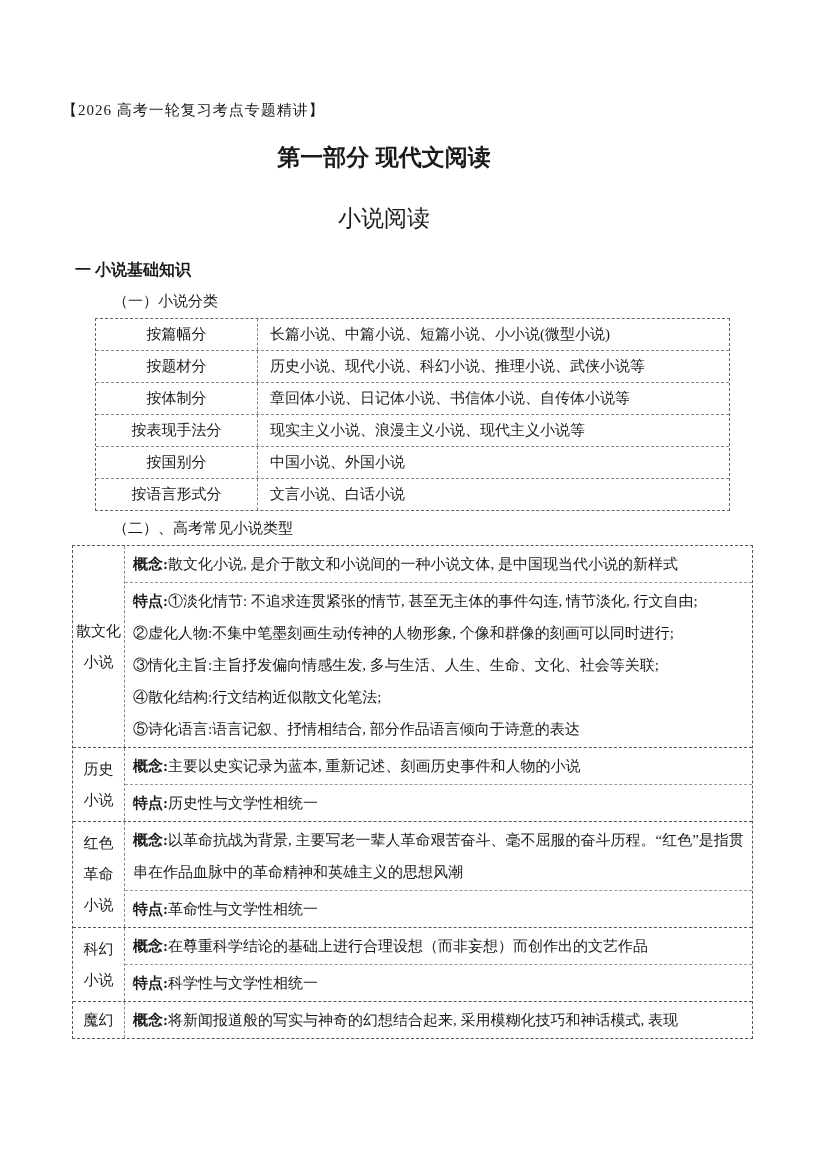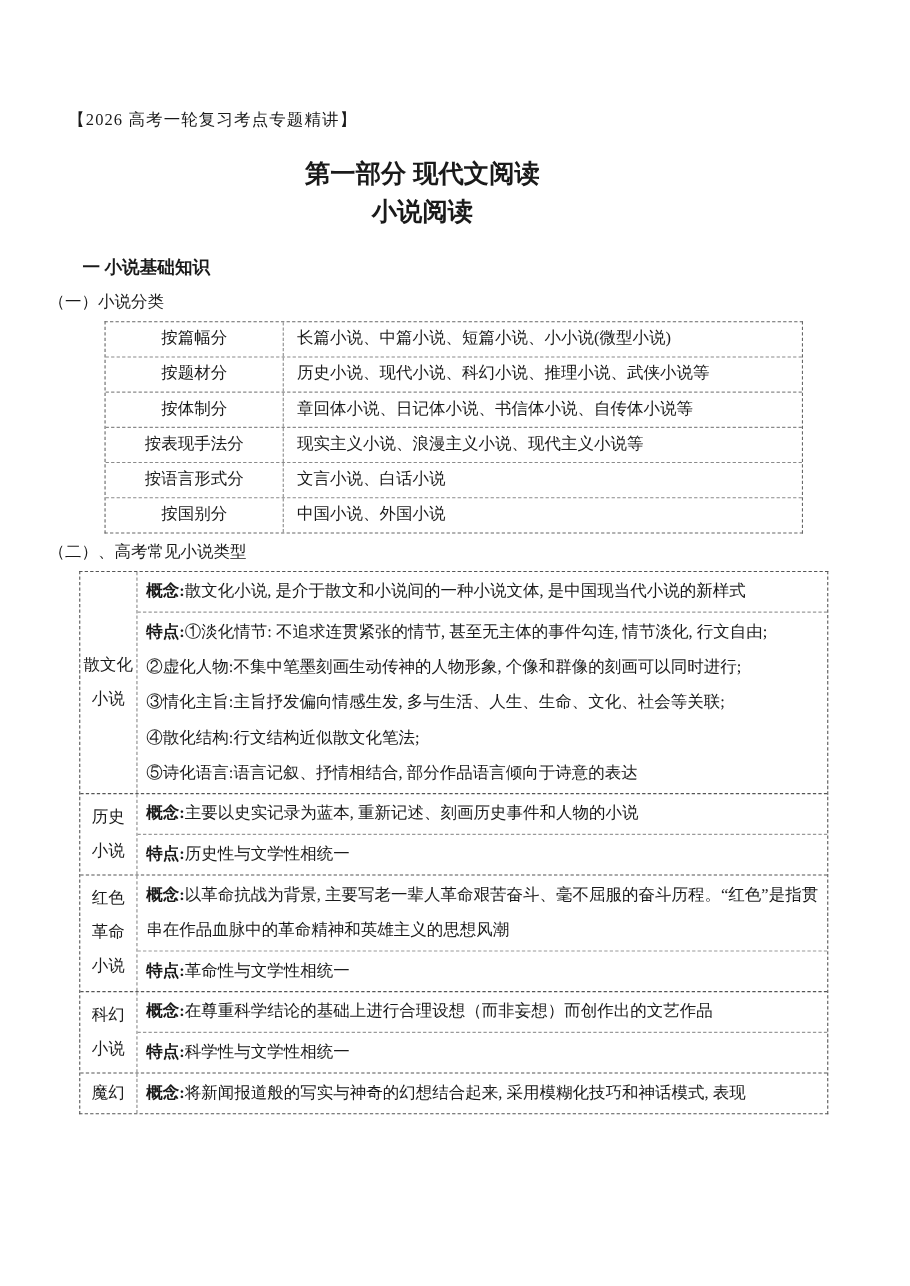--- a/index.html
+++ b/index.html
@@ -21,45 +21,45 @@
   }
   .part-title {
     margin-top:22px;
     text-align:center;
     font-size:23px;
     font-weight:bold;
     line-height:30px;
     font-family:"Liberation Sans","DejaVu Sans",sans-serif;
   }
   .section-title {
-    margin-top:5px;
+    margin-top:31px;
     text-align:center;
     font-size:23px;
-    font-weight:bold;
+    font-weight:normal;
     line-height:30px;
     font-family:"Liberation Sans","DejaVu Sans",sans-serif;
   }
   .lesson-title {
     margin-top:16px;
     text-align:center;
     font-size:18px;
     font-weight:bold;
     line-height:24px;
     font-family:"Liberation Sans","DejaVu Sans",sans-serif;
   }
   .h-basic {
     margin-top:26px;
     margin-left:75px;
     font-size:16px;
     font-weight:bold;
     line-height:22px;
   }
   .sub-heading {
     margin-top:9px;
-    margin-left:44px;
+    margin-left:113px;
     font-size:15px;
     line-height:22px;
   }
   .sub-heading.second { margin-top:6px; }
 
   
   .t1 {
     margin-top:6px;
     margin-left:95px;
     width:635px;
@@ -142,26 +142,26 @@
     </div>
     <div class="t1-row">
       <div class="t1-c1">按体制分</div>
       <div class="t1-c2">章回体小说、日记体小说、书信体小说、自传体小说等</div>
     </div>
     <div class="t1-row">
       <div class="t1-c1">按表现手法分</div>
       <div class="t1-c2">现实主义小说、浪漫主义小说、现代主义小说等</div>
     </div>
     <div class="t1-row">
+      <div class="t1-c1">按国别分</div>
+      <div class="t1-c2">中国小说、外国小说</div>
+    </div>
+    <div class="t1-row">
       <div class="t1-c1">按语言形式分</div>
       <div class="t1-c2">文言小说、白话小说</div>
-    </div>
-    <div class="t1-row">
-      <div class="t1-c1">按国别分</div>
-      <div class="t1-c2">中国小说、外国小说</div>
     </div>
   </div>
 
   <div class="sub-heading second">（二）、高考常见小说类型</div>
 
   <div class="t2">
 
     <div class="t2-row">
       <div class="t2-label">
         <div>散文化</div>

